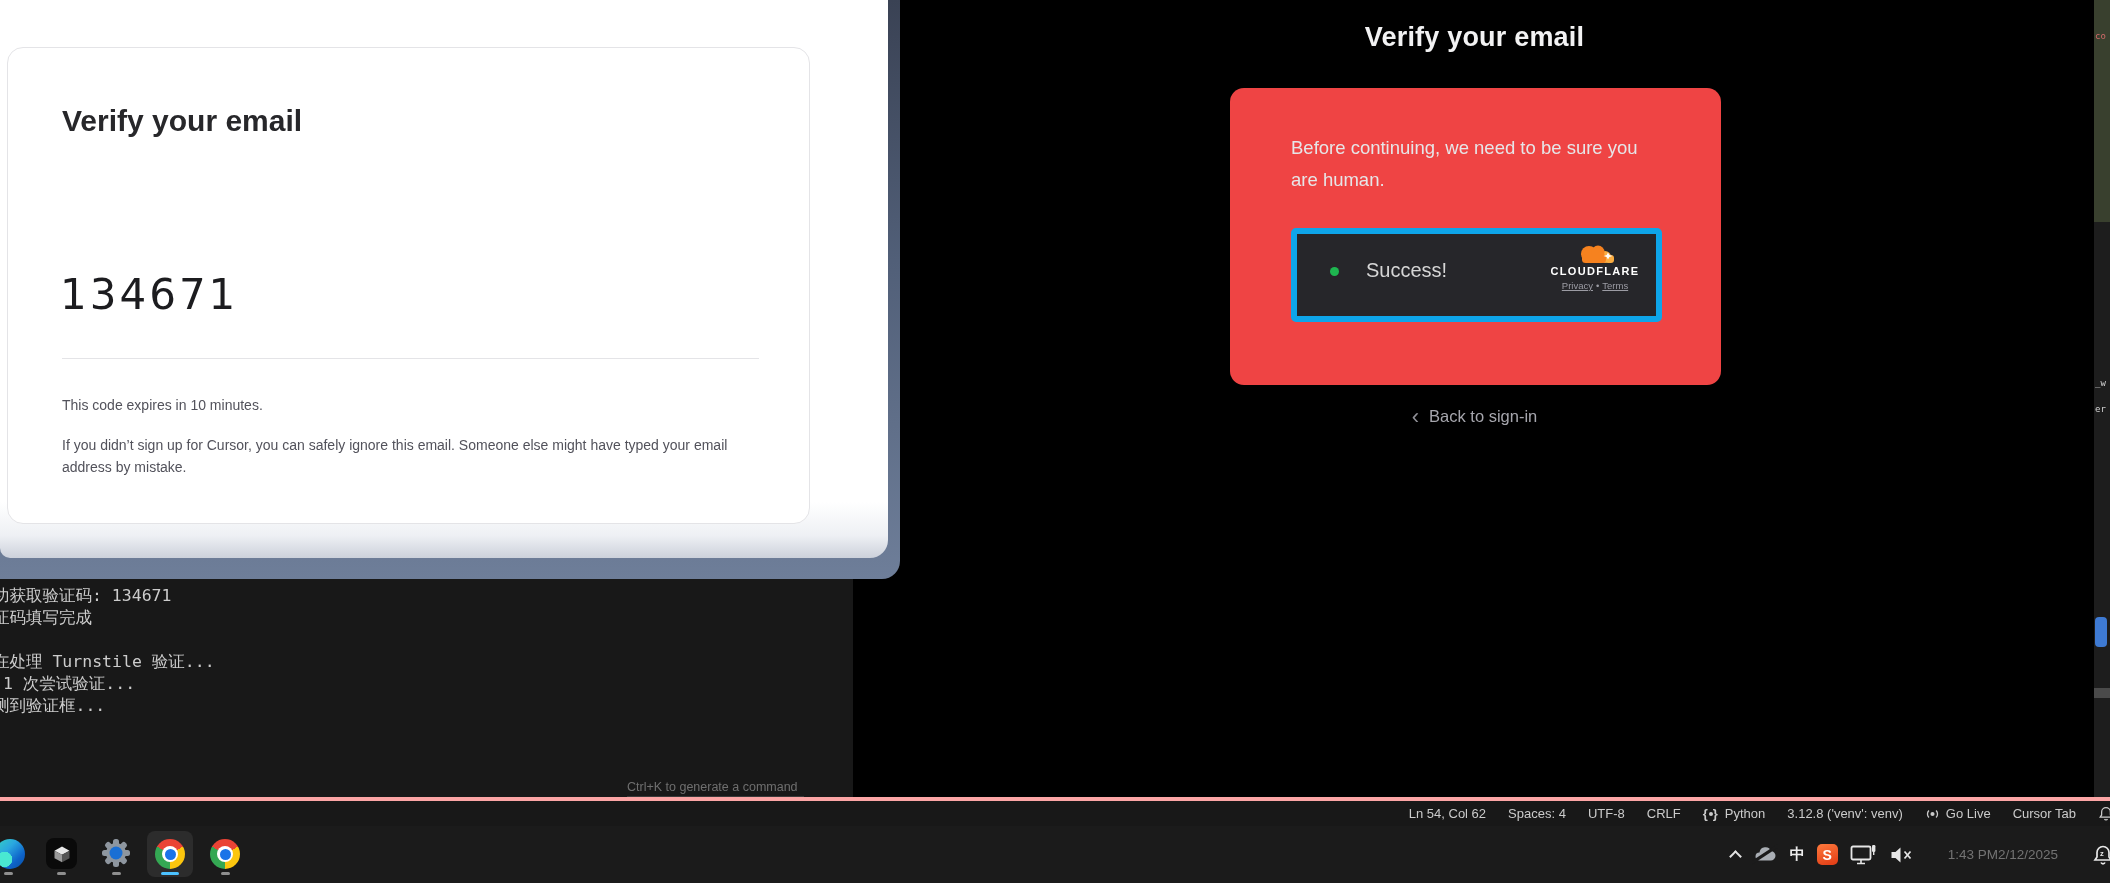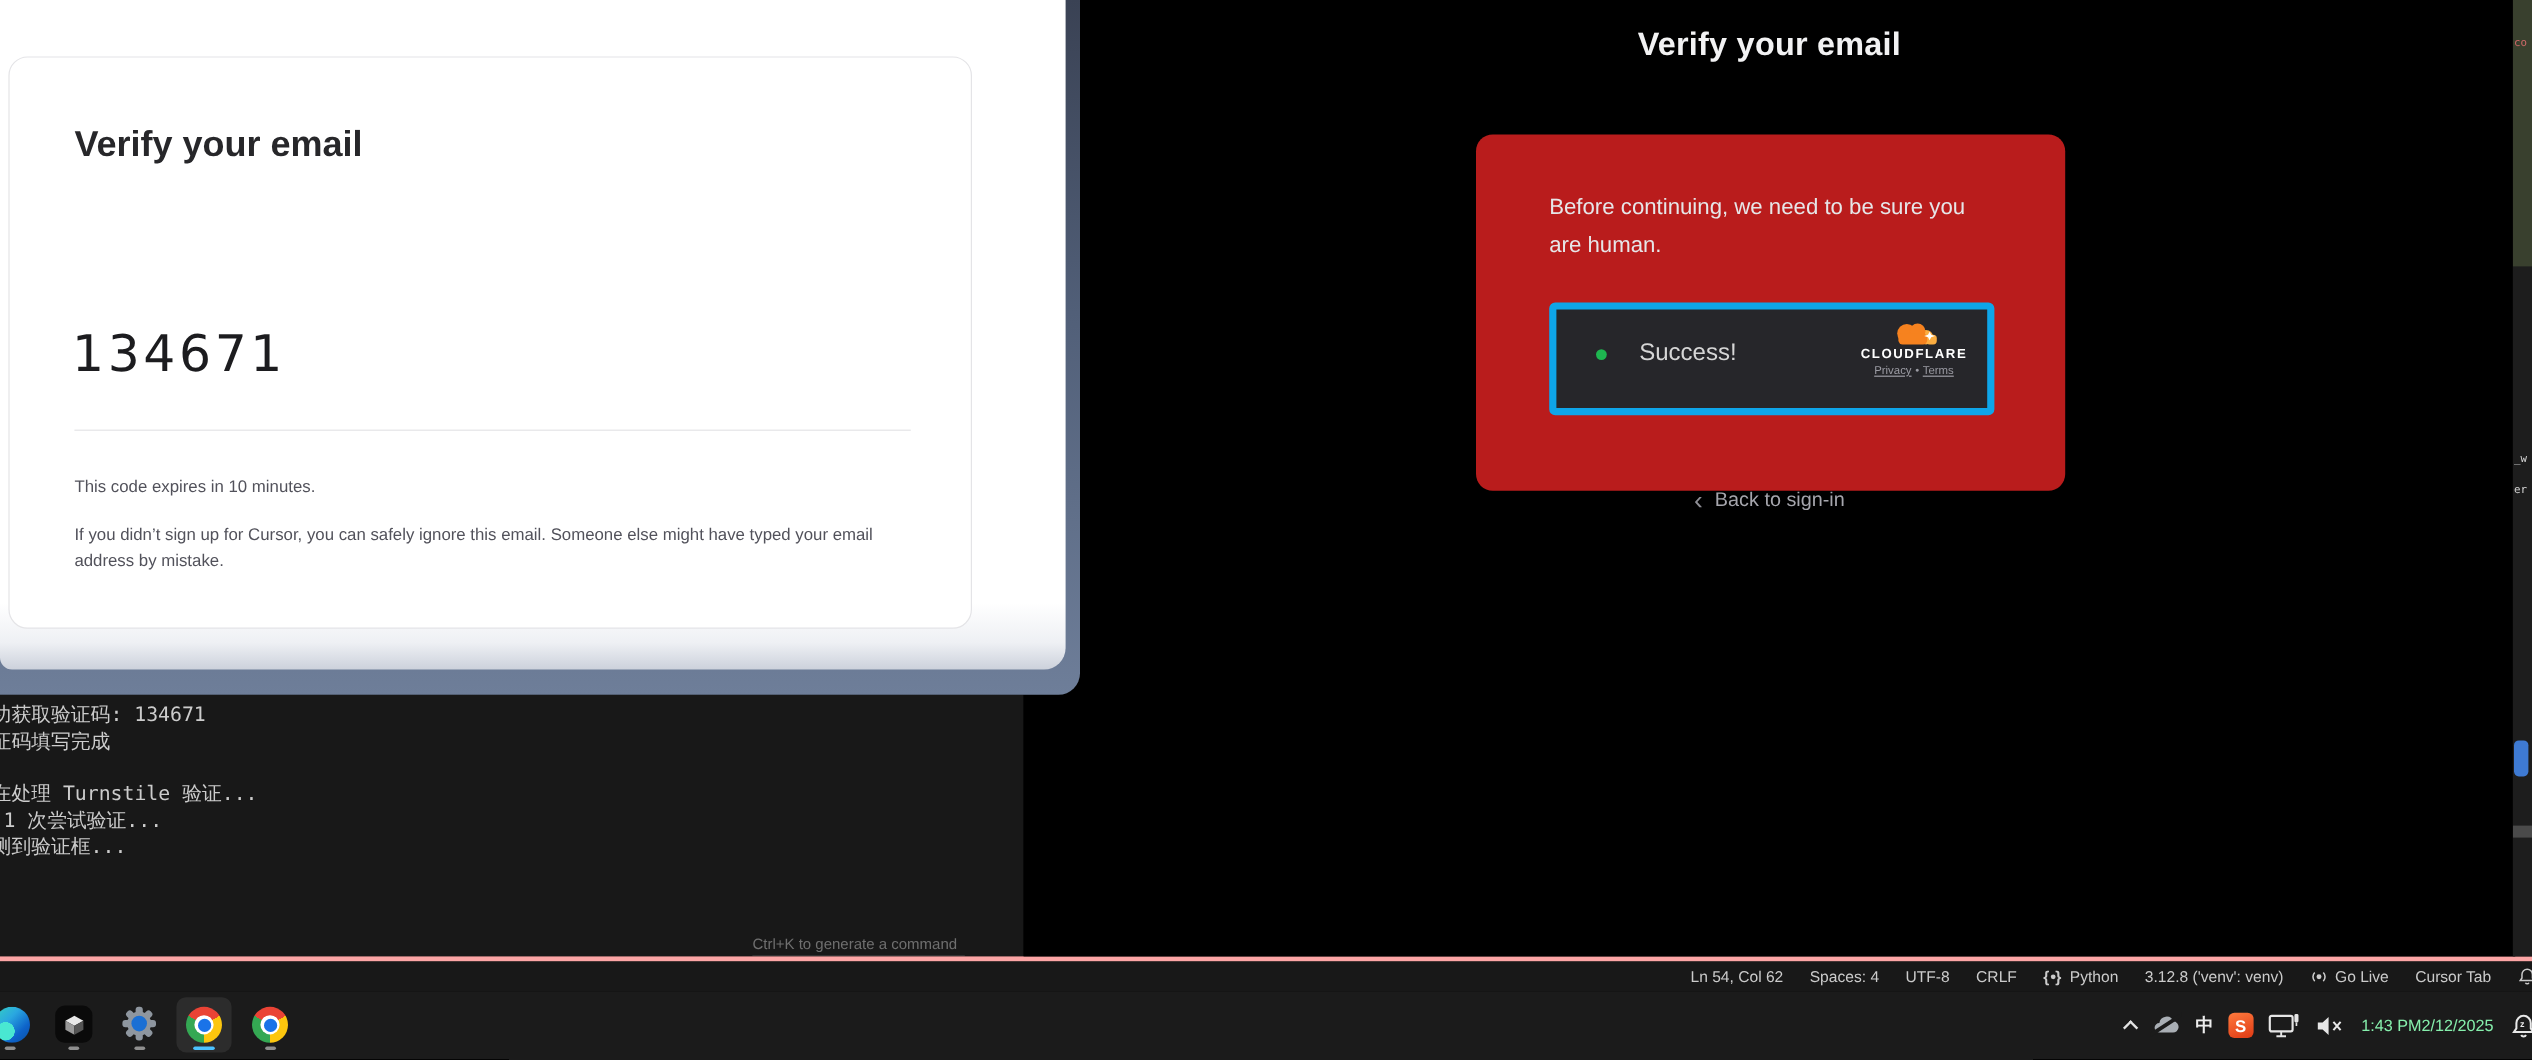--- a/index.html
+++ b/index.html
@@ -51,22 +51,22 @@
   .sliver-badge { position:absolute; left:1px; top:617px; width:12px; height:30px; border-radius:4px; background:#3e7ad3; }
   .sliver-gray { position:absolute; left:0; top:688px; width:16px; height:10px; background:#4a4a4a; }
 
   
   .browser { position:absolute; left:853px; top:0; width:1243px; height:797px; background:#000; z-index:2; }
   .vp-heading {
     position:absolute; left:0; top:22px; width:100%; text-align:center;
     font-size:27px; font-weight:700; color:#f2f2f3; letter-spacing:0.2px;
   }
   .dark-card {
-    position:absolute; left:377px; top:112px; width:491px; height:297px;
-    background:#b91c1c; border-radius:14px;
+    position:absolute; left:377px; top:88px; width:491px; height:297px;
+    background:#ef4444; border-radius:14px;
   }
   .dark-card-msg {
     position:absolute; left:61px; top:44px; width:378px;
     font-size:18.5px; line-height:31.5px; color:#e6e6e8; font-weight:400;
   }
   .turnstile {
     position:absolute; left:61px; top:140px; width:371px; height:94px;
     background:#26262a; border:6px solid #0ea5e9; border-radius:5px;
   }
   .ts-dot { position:absolute; left:33px; top:33px; width:9px; height:9px; border-radius:50%; background:#1eb650; }
@@ -130,21 +130,21 @@
   .dash-edge { left:4px; } .dash-cursor { left:57px; } .dash-gear { left:112px; } .dash-chrome2 { left:221px; }
   .dash-active { left:161px; width:18px; background:#4cc2ff; }
 
   .tb-tray { position:absolute; right:0; top:0; height:57px; display:flex; align-items:center; gap:12px; }
   .tray-item { display:flex; align-items:center; justify-content:center; cursor:pointer; }
   .tb-chevron { width:9px; height:9px; border-top:2px solid #e3e3e3; border-right:2px solid #e3e3e3;
     transform:rotate(-45deg); margin-top:3px; }
   .ime { font-size:15px; font-weight:600; color:#ededed; }
   .s-badge { width:21px; height:21px; border-radius:5px; background:linear-gradient(160deg,#ff7a3d,#e03a14);
     color:#fff; font-weight:700; font-size:14px; display:flex; align-items:center; justify-content:center; }
-  .tb-clock { text-align:right; color:#86efac; font-size:13.5px; line-height:17px; margin:0 2px; }
+  .tb-clock { text-align:right; color:#737373; font-size:13.5px; line-height:17px; margin:0 22px; }
   .tb-bell { margin-right:-4px; }
 </style>
 </head>
 <body>
 
 <div class="screen">
 
   <div class="terminal">
     <div class="term-lines">
       <div class="t-line">功获取验证码: 134671</div>

